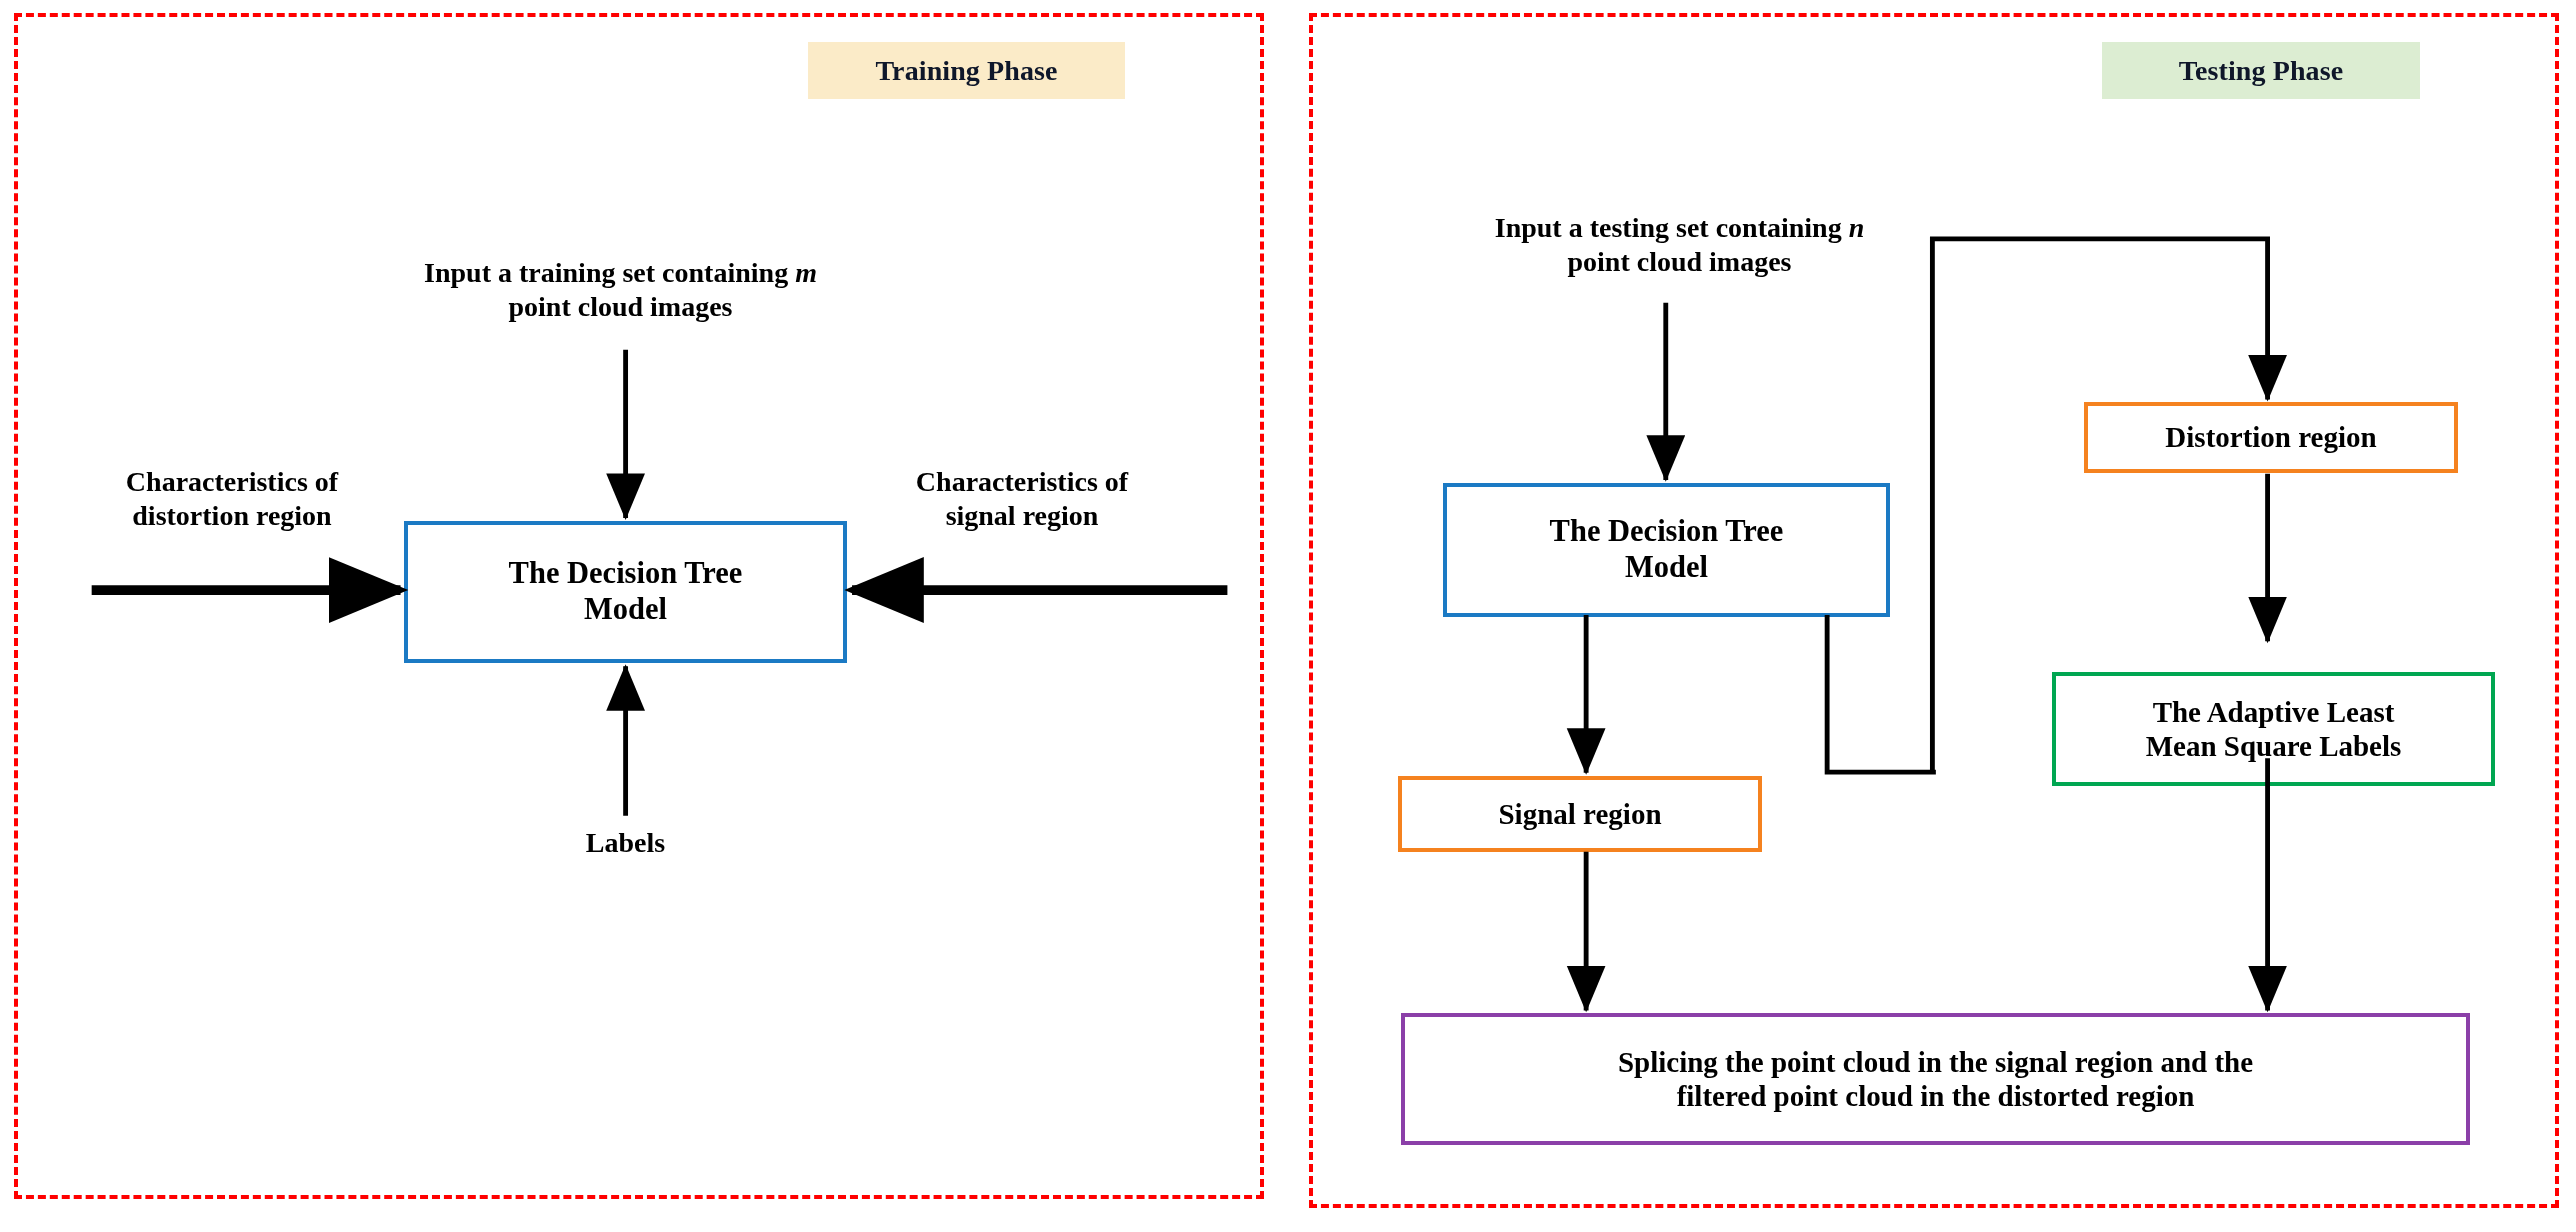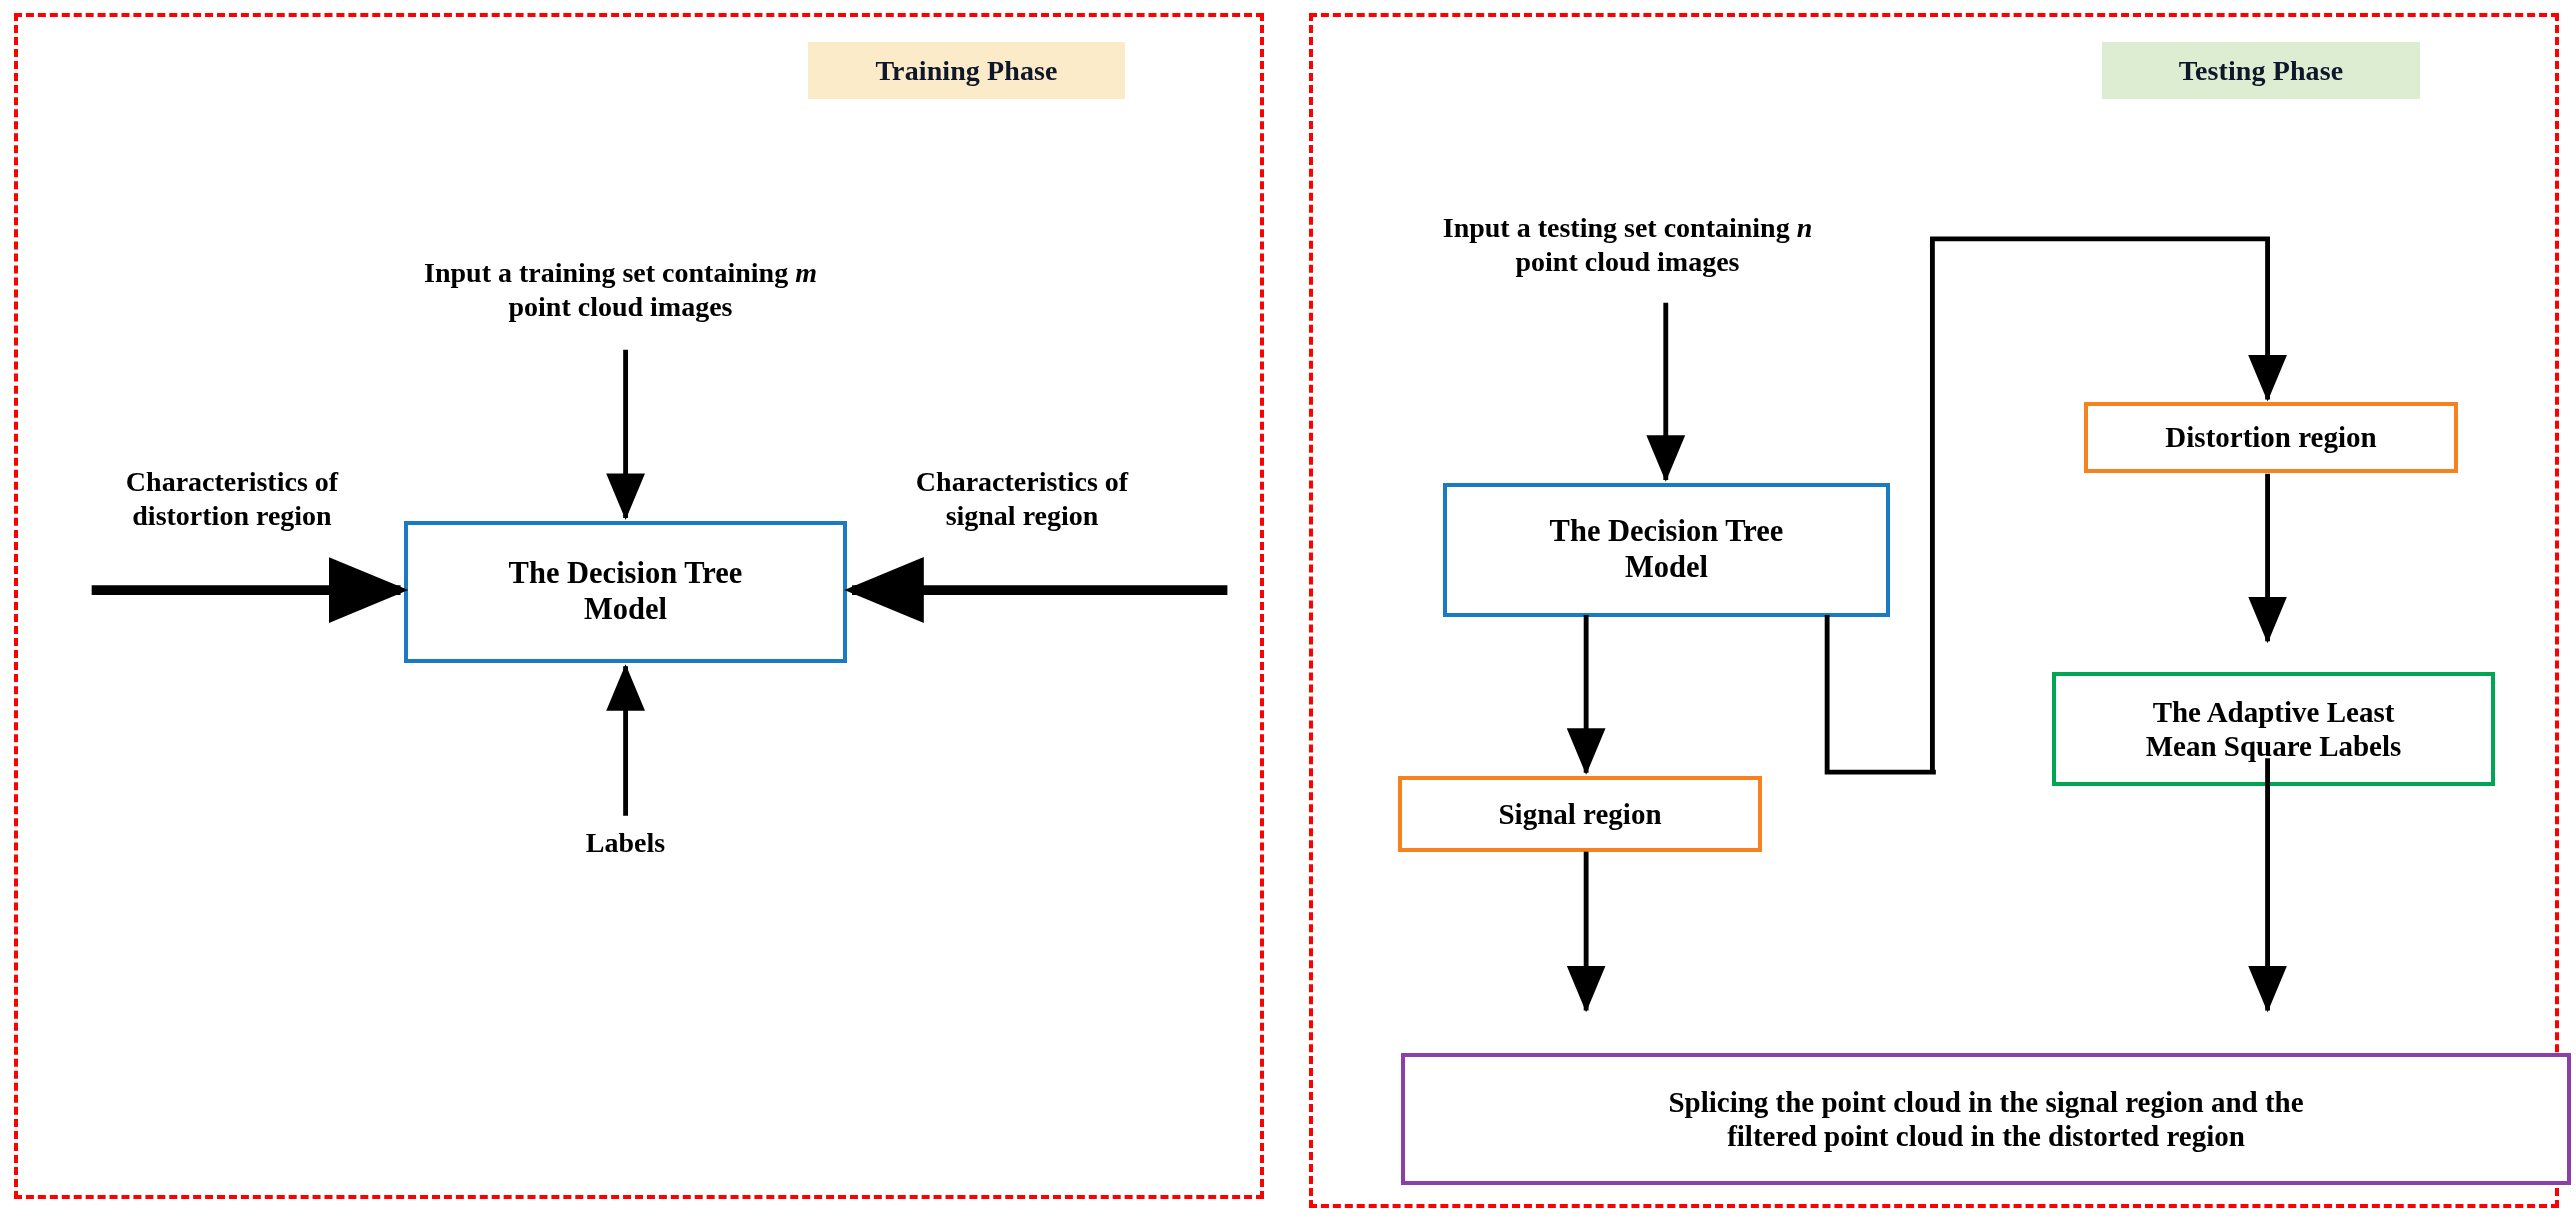--- a/index.html
+++ b/index.html
@@ -58,21 +58,21 @@
   </div>
 
   <div class="freetext" id="train-bottom-label" style="left:487px;top:826px;width:277px;">
     <span>Labels</span>
   </div>
 
   <div class="panel" id="panel-testing"></div>
 
   <div class="phase-tag" id="tag-testing">Testing Phase</div>
 
-  <div class="freetext" id="test-input" style="left:1354px;top:211px;width:547px;">
+  <div class="freetext" id="test-input" style="left:1406px;top:211px;width:547px;">
     <span>Input a testing set containing </span><span class="ital">n</span><br>
     <span>point cloud images</span>
   </div>
 
   <div class="node" id="test-model" style="left:1443px;top:483px;width:447px;height:134px;border:4.8px solid #1B7AC4;font-size:30.5px;">
     <div>
       <span>The Decision Tree</span><br>
       <span>Model</span>
     </div>
   </div>
@@ -85,21 +85,21 @@
     <span>Distortion region</span>
   </div>
 
   <div class="node" id="test-filter" style="left:2052px;top:644px;width:443px;height:114px;border:4.8px solid #00A651;font-size:29px;margin-top:28px;">
     <div>
       <span>The Adaptive Least</span><br>
       <span>Mean Square Labels</span>
     </div>
   </div>
 
-  <div class="node" id="test-splice" style="left:1401px;top:1013px;width:1170px;height:132px;border:4.8px solid #8B3FA8;font-size:29px;margin-top:40px;">
+  <div class="node" id="test-splice" style="left:1401px;top:1013px;width:1069px;height:132px;border:4.8px solid #8B3FA8;font-size:29px;">
     <div>
       <span>Splicing the point cloud in the signal region and the</span><br>
       <span>filtered point cloud in the distorted region</span>
     </div>
   </div>
 
   <svg class="wires" viewBox="0 0 3719 1779" xmlns="http://www.w3.org/2000/svg">
     <defs>
       <marker id="ah" markerWidth="11" markerHeight="11" refX="9.2" refY="4" orient="auto" markerUnits="strokeWidth">
         <path d="M0,0 L9.6,4 L0,8 z" fill="#000000"></path>

